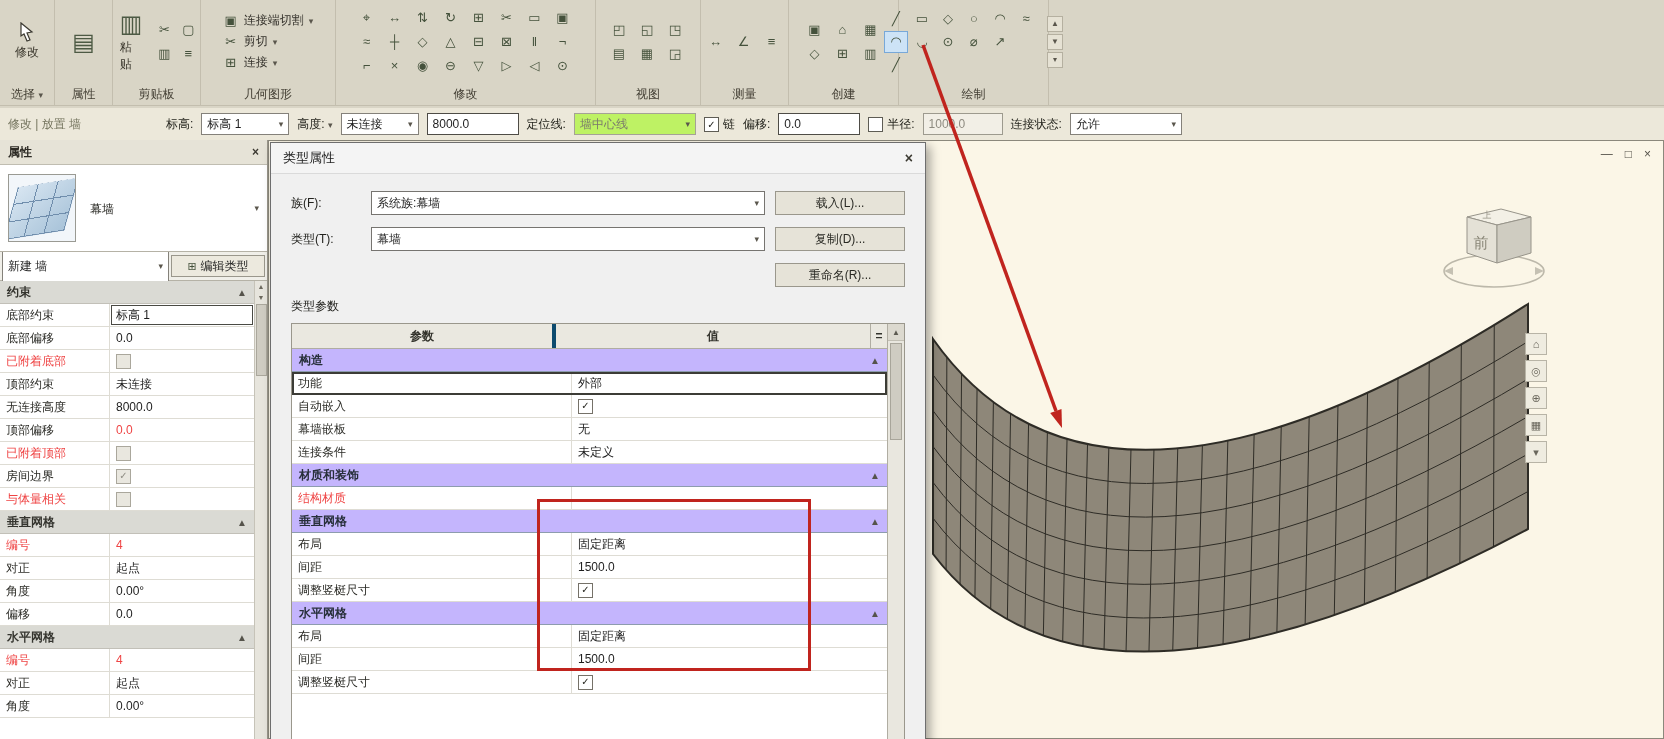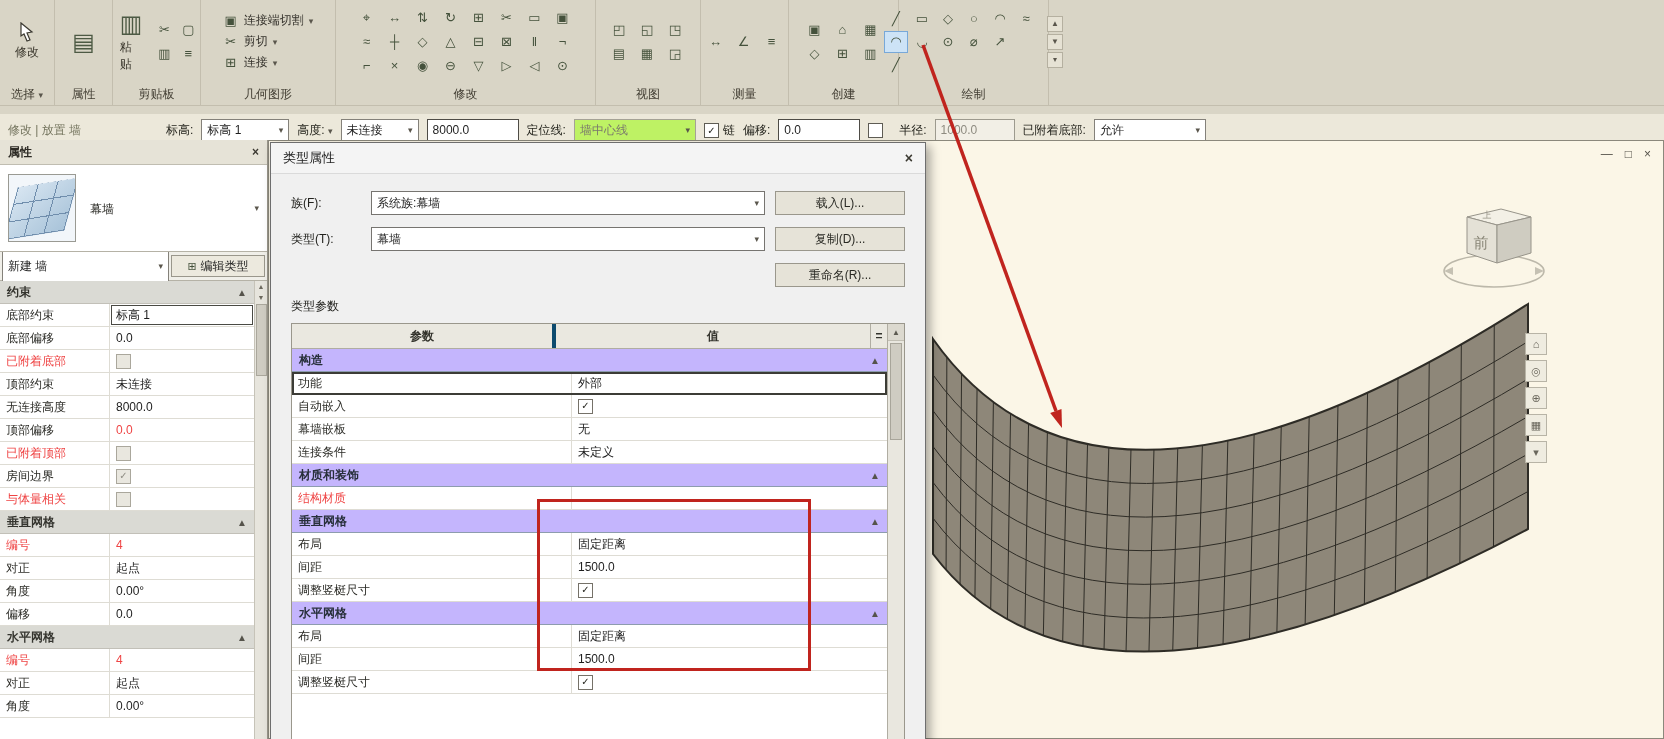--- a/index.html
+++ b/index.html
@@ -23,21 +23,21 @@
   .geo-row{display:flex;align-items:center;gap:5px;cursor:pointer;color:#33302a}
   .geo-ic{font-size:13px;color:#45523c;width:16px;text-align:center}
   .caret{font-size:9px;color:#5a564c}
   .drawrows{display:flex;flex-direction:column;gap:1px;justify-content:center}
   .drawrow{display:flex;gap:2px}
   .drawscroll{display:flex;flex-direction:column;gap:2px;margin-left:4px;justify-content:center}
   .dsbtn{width:14px;height:14px;border:1px solid #b5b0a0;background:#e6e2d4;font-size:8px;display:flex;align-items:center;justify-content:center;color:#5a564c;cursor:pointer}
   .cursor-svg{width:16px;height:20px}
 
   
-  .optbar{position:absolute;top:114px;left:0;width:100%;height:34px;background:#ece8da;border-bottom:2px solid #8b887c;display:flex;align-items:center;gap:8px;padding:0 8px;box-sizing:border-box}
+  .optbar{position:absolute;top:108px;left:0;width:100%;height:34px;background:#ece8da;border-bottom:2px solid #8b887c;display:flex;align-items:center;gap:8px;padding:0 8px;box-sizing:border-box}
   .mode-label{color:#75755f;min-width:150px;white-space:nowrap}
   .opt-label{color:#26261f;white-space:nowrap}
   .combo{background:#fff;border:1px solid #84817a;height:22px;display:flex;align-items:center;padding:0 5px;gap:5px;box-sizing:border-box;cursor:pointer}
   .combo .cval{flex:1;white-space:nowrap}
   .combo.disabled{background:#bef264;color:#7a786c;border-color:#a5a296}
   .tinput{background:#fff;border:1px solid #4e4c46;height:22px;padding:0 5px;display:flex;align-items:center;box-sizing:border-box}
   .tinput.disabled{background:#f2efe6;color:#8e8b80;border-color:#9d9a8e}
   .chk{width:13px;height:13px;border:1px solid #5e5c54;background:#fff;display:inline-flex;align-items:center;justify-content:center;font-size:10px;line-height:11px;color:#22221d;flex:0 0 auto;cursor:pointer}
 
   
@@ -296,26 +296,26 @@
     <div class="combo disabled" style="width:122px">
         <span class="cval">墙中心线</span>
         <span class="caret">▾</span>
       </div>
     <span style="display:flex;align-items:center;gap:4px">
       <span class="chk">✓</span>
       <span class="opt-label">链</span>
     </span>
     <span class="opt-label">偏移:</span>
     <div class="tinput" style="width:82px">0.0</div>
-    <span style="display:flex;align-items:center;gap:16px">
+    <span style="display:flex;align-items:center;gap:4px">
       <span class="chk"></span>
       <span class="opt-label">半径:</span>
     </span>
     <div class="tinput disabled" style="width:80px">1000.0</div>
-    <span class="opt-label">已附着底部:</span>
+    <span class="opt-label">连接状态:</span>
     <div class="combo" style="width:112px">
         <span class="cval">允许</span>
         <span class="caret">▾</span>
       </div>
   </div>
 
   <div class="main">
 
     <div class="viewport">
       <svg id="wall-svg">

